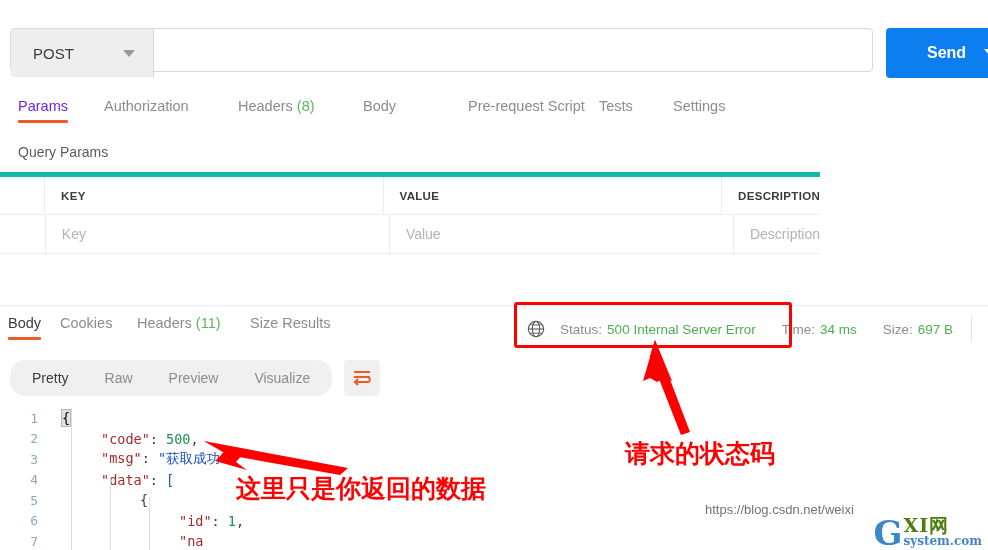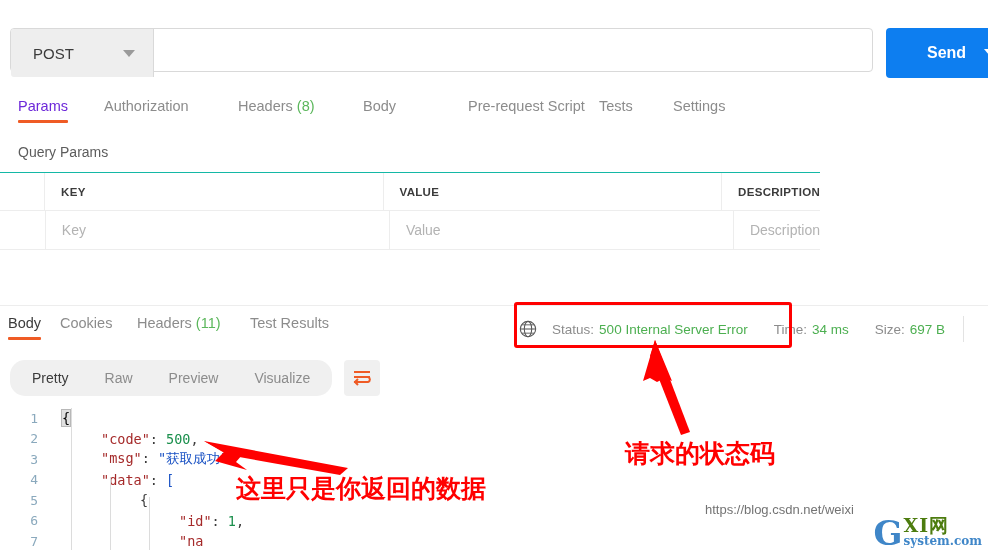--- a/index.html
+++ b/index.html
@@ -31,21 +31,21 @@
   .reqtabs{position:absolute;left:0;top:98px;width:988px;height:32px;display:flex;align-items:flex-start;}
   .rtab{font-size:14.5px;color:#8c8c8c;padding:0 0 9px 0;margin-right:0;position:relative;white-space:nowrap;}
   .rtab .lbl{display:inline-block;}
   .rtab.active .lbl{color:#6d28d9;}
   .rtab .underline{position:absolute;left:0;right:0;bottom:0;height:3px;background:#ef5b25;display:none;border-radius:1px;}
   .rtab.active .underline{display:block;}
   .cnt{color:#5bb75b;}
 
   
   .qp-title{position:absolute;left:18px;top:144px;font-size:14px;color:#5c5c5c;}
-  .ptable{position:absolute;left:0;top:172px;width:820px;border-top:1px solid #14b8a6;
+  .ptable{position:absolute;left:0;top:172px;width:820px;border-top:5px solid #14b8a6;
     border-bottom:1px solid #ededed;box-sizing:border-box;}
   .prow{display:flex;height:38px;box-sizing:border-box;}
   .prow.head{border-bottom:1px solid #ededed;}
   .pcell{box-sizing:border-box;border-right:1px solid #ededed;display:flex;align-items:center;
     padding-left:16px;font-size:12.5px;}
   .c0{width:48px;padding-left:0;}
   .c1{width:360px;}
   .c2{width:360px;}
   .c3{flex:1;border-right:none;}
   .prow.head .pcell{color:#3b3b3b;font-weight:bold;font-size:11.5px;letter-spacing:.3px;}
@@ -54,21 +54,21 @@
   .midline{position:absolute;left:0;top:305px;width:988px;height:1px;background:#ededed;}
 
   
   .restabs{position:absolute;left:0;top:315px;height:32px;display:flex;align-items:flex-start;}
   .restab{font-size:14.5px;color:#8c8c8c;padding-bottom:9px;position:relative;white-space:nowrap;}
   .restab.active .lbl{color:#3b3b3b;}
   .restab .underline{position:absolute;left:0;right:0;bottom:0;height:3px;background:#ef5b25;display:none;border-radius:1px;}
   .restab.active .underline{display:block;}
 
   
-  .statusstrip{position:absolute;right:24px;top:314px;height:30px;display:flex;align-items:center;font-size:13.5px;}
+  .statusstrip{position:absolute;right:16px;top:314px;height:30px;display:flex;align-items:center;font-size:13.5px;}
   .globe{width:20px;height:20px;margin-right:14px;flex:none;}
   .smeta{color:#8c8c8c;margin-right:5px;}
   .sval{color:#4caf50;}
   .sgap{width:26px;}
   .endbar{width:1px;height:26px;background:#e3e3e3;margin-left:18px;}
 
   .redbox{position:absolute;left:514px;top:302px;width:278px;height:46px;
     border:3px solid #ff0000;border-radius:3px;box-sizing:border-box;background:transparent;}
 
   
@@ -160,21 +160,21 @@
       <div class="pcell c3">Description</div>
     </div>
   </div>
 
   <div class="midline"></div>
 
   <div class="restabs" id="res-tabs">
       <div class="restab active" style="position: absolute; left: 8px;"><span class="lbl">Body</span><span class="underline"></span></div>
       <div class="restab" style="position: absolute; left: 60px;"><span class="lbl">Cookies</span></div>
       <div class="restab" style="position: absolute; left: 137px;"><span class="lbl">Headers</span><span class="cnt"> (11)</span></div>
-      <div class="restab" style="position: absolute; left: 250px;"><span class="lbl">Test Results</span></div>
+      <div class="restab" style="position: absolute; left: 250px;"><span class="lbl">Size Results</span></div>
     </div>
 
   <div class="statusstrip">
     <svg class="globe" viewBox="0 0 24 24">
       <circle cx="12" cy="12" r="9.2" fill="none" stroke="#5a5a5a" stroke-width="1.3"></circle>
       <ellipse cx="12" cy="12" rx="4.4" ry="9.2" fill="none" stroke="#5a5a5a" stroke-width="1.3"></ellipse>
       <line x1="2.8" y1="12" x2="21.2" y2="12" stroke="#5a5a5a" stroke-width="1.3"></line>
       <line x1="4.3" y1="7" x2="19.7" y2="7" stroke="#5a5a5a" stroke-width="1.1"></line>
       <line x1="4.3" y1="17" x2="19.7" y2="17" stroke="#5a5a5a" stroke-width="1.1"></line>
     </svg>

